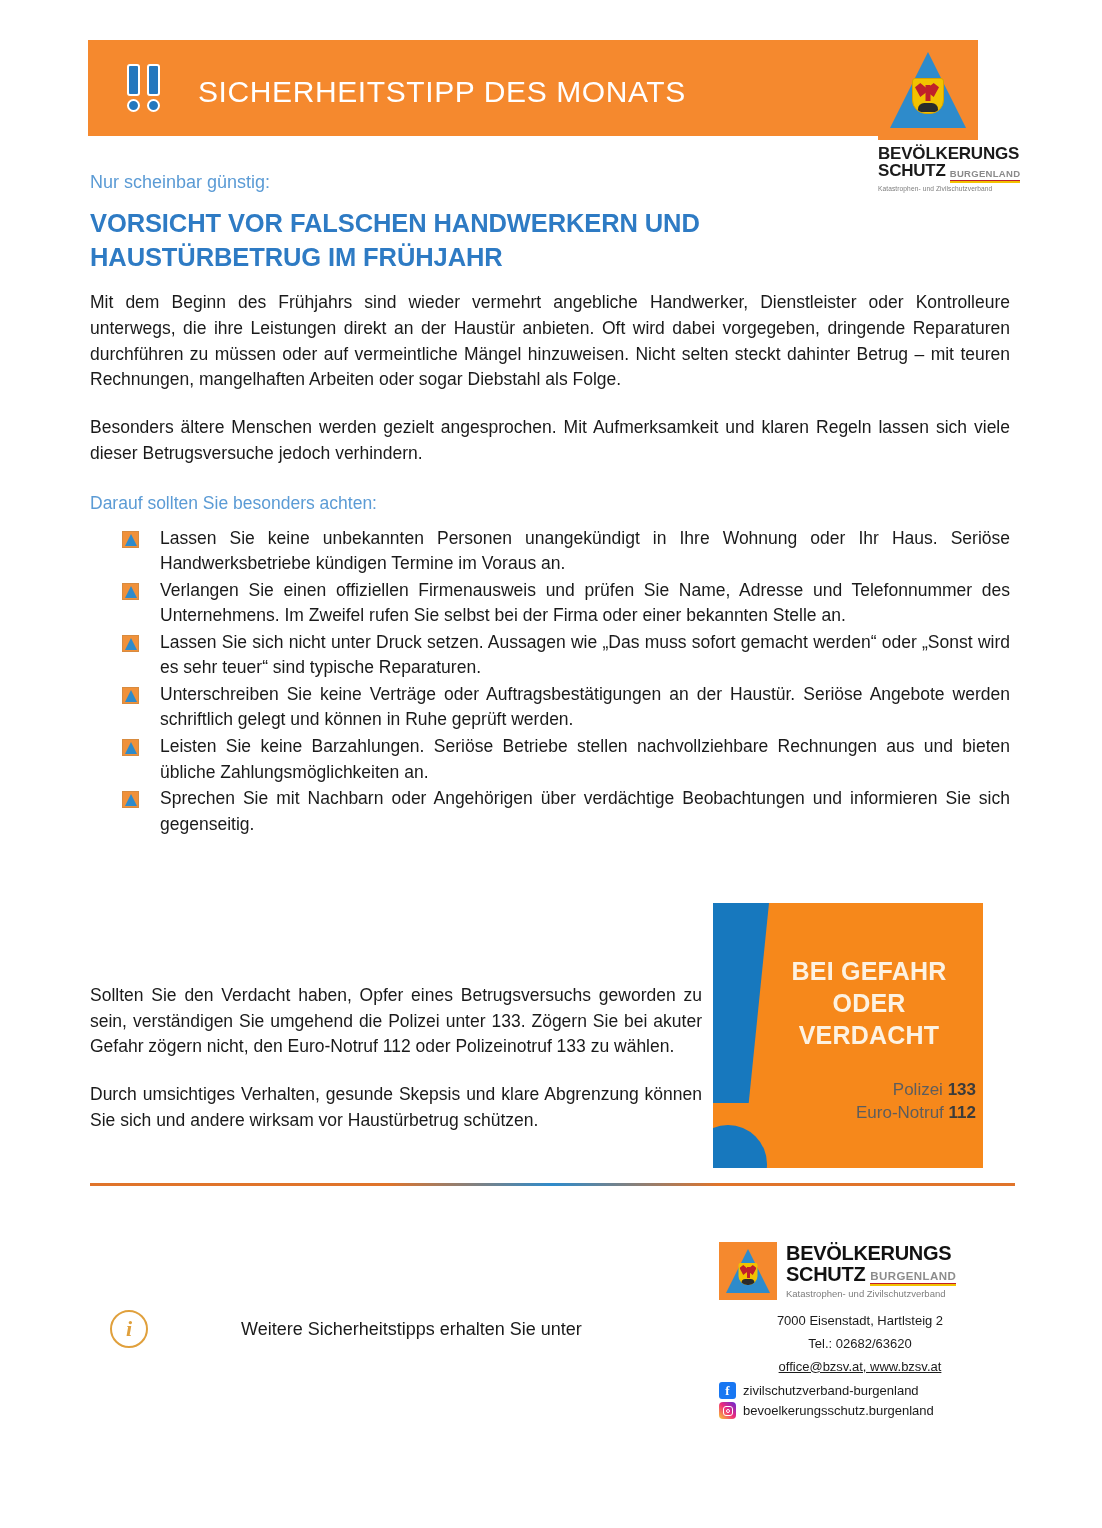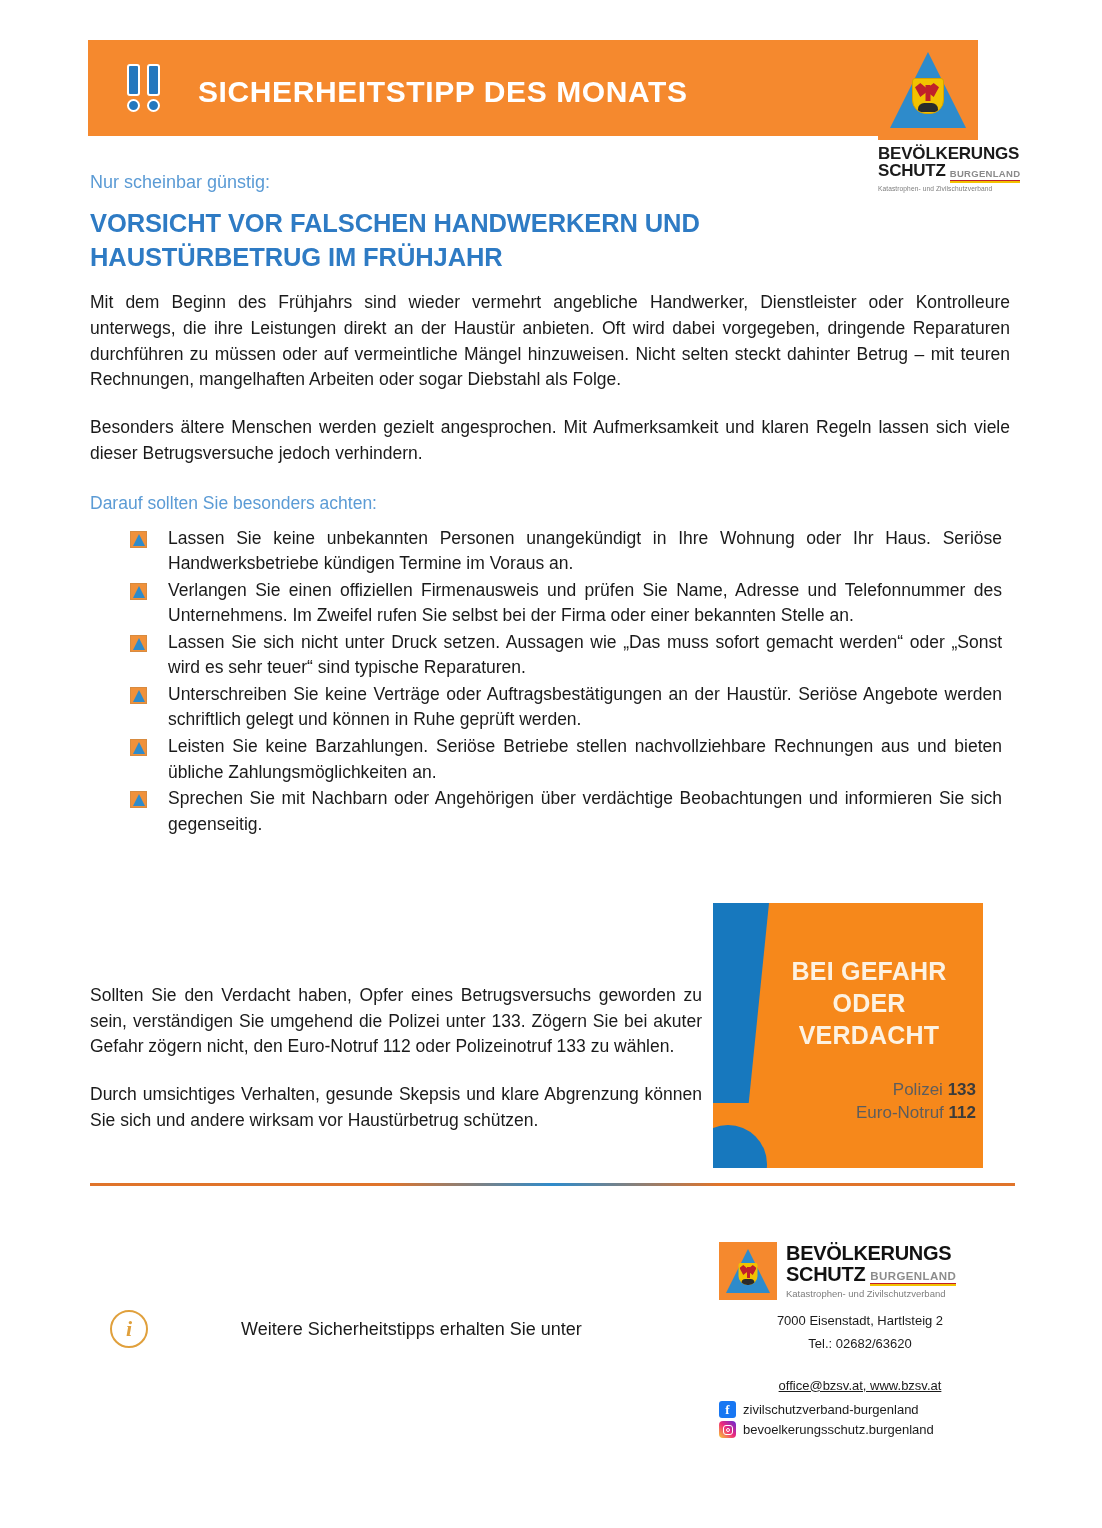--- a/index.html
+++ b/index.html
@@ -68,21 +68,21 @@
     width: 13px;
     height: 13px;
     background: #2478BE;
     border: 2px solid #ffffff;
     border-radius: 50%;
     box-sizing: border-box;
   }
   .banner-title {
     color: #FFFFFF;
     font-size: 30px;
-    font-weight: bold;
+    font-weight: normal;
     letter-spacing: 0.6px;
     white-space: nowrap;
     margin-top: 8px;
   }
 
   
   .logo-block {
     position: absolute;
     right: 0;
     top: 0;
@@ -213,21 +213,21 @@
   .para.tight { margin-bottom: 26px; }
   .subhead {
     font-size: 17.5px;
     color: #5B9BD5;
     margin: 0 0 12px 0;
   }
 
   
   ul.tips {
     list-style: none;
-    margin: 8px;
+    margin: 0;
     padding: 0 0 0 32px;
   }
   ul.tips li {
     position: relative;
     font-size: 17.5px;
     line-height: 1.46;
     text-align: justify;
     padding-left: 38px;
     margin-bottom: 1px;
     color: #1a1a1a;
@@ -456,21 +456,21 @@
     margin-top: 4px;
     font-size: 9.5px;
     color: #7d7d7d;
   }
   .contact {
     margin-top: 10px;
     font-size: 13px;
     color: #1a1a1a;
     line-height: 1.75;
   }
-  .contact .ul { text-decoration: underline; margin-top: 19px; }
+  .contact .ul { text-decoration: underline; }
   .socials {
     margin-top: 4px;
     display: flex;
     flex-direction: column;
     align-items: flex-start;
     gap: 3px;
     padding-left: 14px;
   }
   .social-row {
     display: flex;

